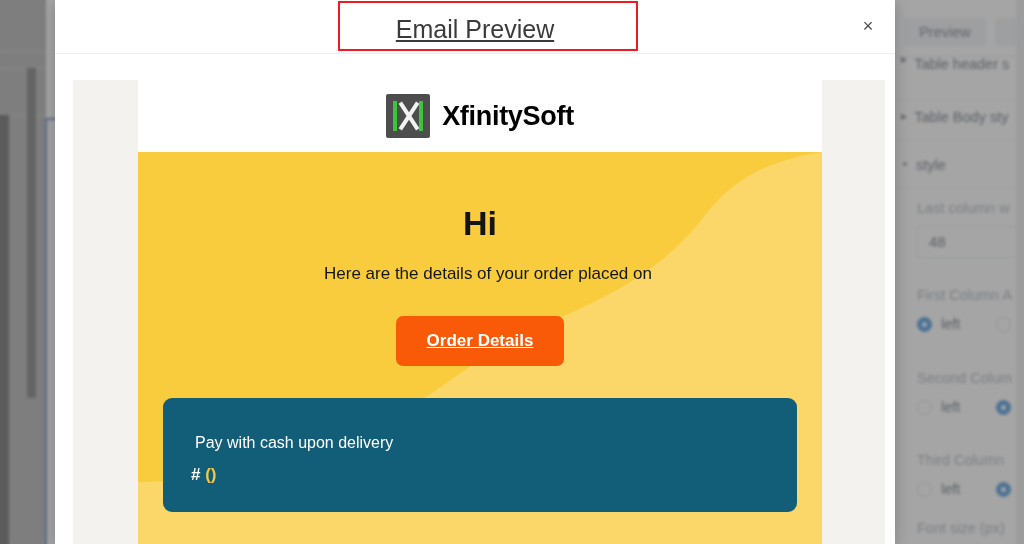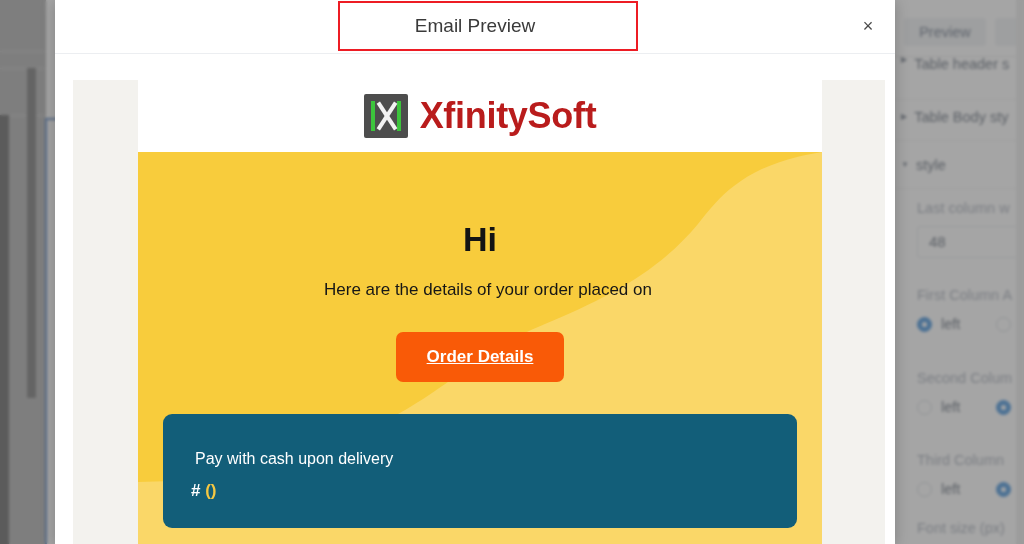--- a/index.html
+++ b/index.html
@@ -215,22 +215,23 @@
   .modal-header {
     position: relative;
     height: 53px;
     border-bottom: 1px solid #eceef1;
     background: #ffffff;
   }
   .modal-title {
     position: absolute;
     left: 0; right: 0; top: 15px;
     text-align: center;
-    font-size: 19px;
+    font-size: 25px;
     color: #3a3a3a;
+    text-decoration: underline;
   }
   .title-highlight {
     position: absolute;
     left: 283px; top: 1px;
     width: 300px; height: 50px;
     border: 2px solid #ed1c24;
     box-sizing: border-box;
     pointer-events: none;
   }
   .modal-close {
@@ -293,43 +294,43 @@
   .logo-mark .bar.r { right: 7px; }
   .logo-mark .slash {
     position: absolute;
     left: 21px; top: 6px;
     width: 4px; height: 32px;
     background: #f2f2f2;
   }
   .logo-mark .slash.a { transform: rotate(33deg); }
   .logo-mark .slash.b { transform: rotate(-33deg); }
   .logo-text {
-    font-size: 36px;
+    font-size: 27px;
     font-weight: bold;
-    color: #b91c1c;
+    color: #000000;
     letter-spacing: -0.3px;
   }
 
   .hero {
     position: relative;
     height: 400px;
     background: #f8cc3c;
     overflow: hidden;
   }
   .hero-wave {
     position: absolute;
     left: 0; top: 0;
     width: 100%; height: 100%;
     pointer-events: none;
   }
   .hero-content {
     position: relative;
     z-index: 2;
     text-align: center;
-    padding-top: 69px;
+    padding-top: 53px;
   }
   .hero-greeting {
     font-size: 34px;
     font-weight: bold;
     color: #141414;
     margin: 0;
     line-height: 1.1;
   }
   .hero-sub {
     margin: 22px 0 0 16px;

